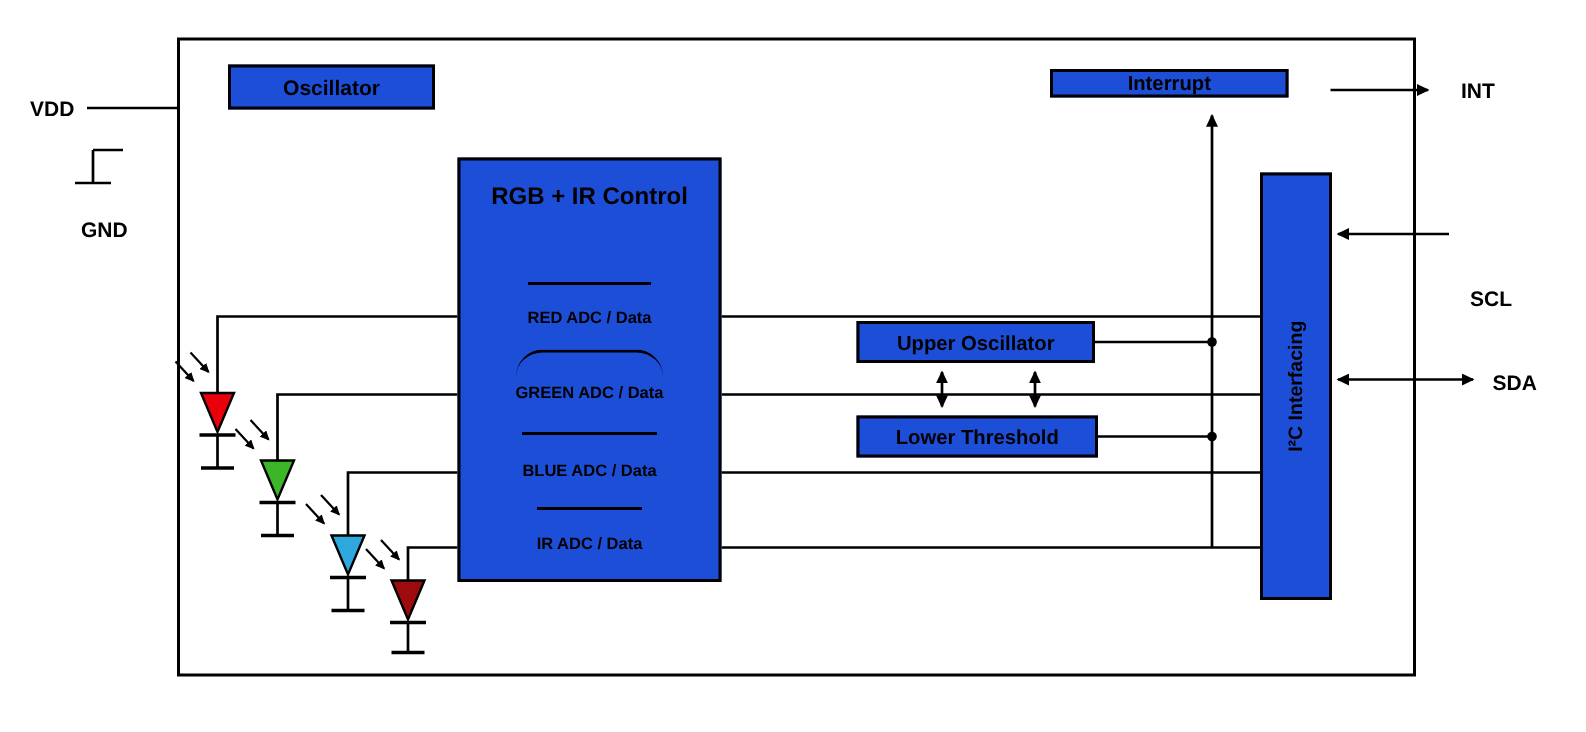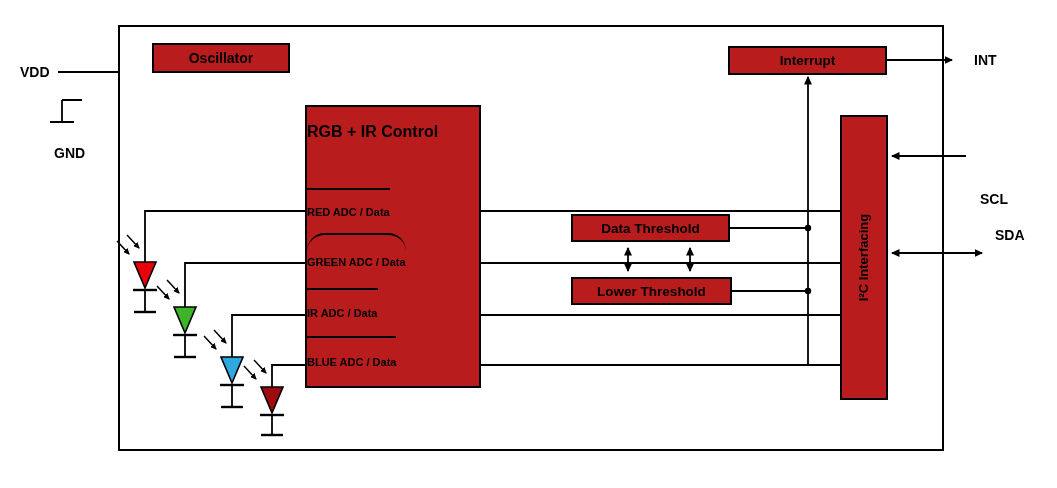--- a/index.html
+++ b/index.html
@@ -1,36 +1,36 @@
 <!DOCTYPE html>
 <html><head>
 <meta charset="utf-8">
 <style>
   html,body{margin:0;padding:0;background:#fff;}
   body{font-family:"Liberation Sans",sans-serif;color:#000;}
   .stage{position:relative;width:1057px;height:488px;background:#fff;overflow:hidden;}
   .wires{position:absolute;left:0;top:0;}
   .chip{position:absolute;left:118px;top:25px;width:822px;height:422px;border:2px solid #000;}
-  .box{position:absolute;background:#b91c1c;border:2px solid #000;display:flex;align-items:center;justify-content:center;font-weight:bold;box-sizing:border-box;}
+  .box{position:absolute;background:#1d4ed8;border:2px solid #000;display:flex;align-items:center;justify-content:center;font-weight:bold;box-sizing:border-box;}
   .osc{left:152px;top:43px;width:138px;height:30px;font-size:14px;}
-  .ctrl{left:305px;top:105px;width:176px;height:283px;flex-direction:column;align-items:flex-start;justify-content:flex-start;padding:0;}
+  .ctrl{left:305px;top:105px;width:176px;height:283px;flex-direction:column;align-items:center;justify-content:flex-start;padding:0;}
   .ctrl-header{flex:1;display:flex;align-items:center;justify-content:center;font-size:16px;font-weight:bold;}
   .ctrl-row{border-top:2px solid #000;display:flex;align-items:center;justify-content:center;font-size:11px;font-weight:bold;box-sizing:border-box;}
   .r1{height:45px;margin-top:32px;} .r2{height:55px;border-radius:18px;} .r3{height:50px;} .r4{height:48px;}
   .upper{left:571px;top:214px;width:159px;height:28px;font-size:13.5px;}
   .lower{left:571px;top:277px;width:161px;height:28px;font-size:13.5px;}
-  .intr{left:728px;top:46px;width:159px;height:29px;font-size:13.5px;}
+  .intr{left:700px;top:46px;width:159px;height:19px;font-size:13.5px;}
   .i2c{left:840px;top:115px;width:48px;height:285px;font-size:13px;}
   .i2c span{transform:rotate(-90deg);white-space:nowrap;}
   .pin{position:absolute;font-size:14px;font-weight:bold;line-height:16px;}
   .pin-vdd{left:20px;top:64px;}
   .pin-gnd{left:38px;top:145px;margin-left:16px;}
   .pin-int{left:974px;top:52px;}
   .pin-scl{left:980px;top:148px;margin-top:43px;}
-  .pin-sda{left:995px;top:227px;}
+  .pin-sda{left:995px;top:247px;}
 </style>
 </head>
 <body>
 
 <div class="stage">
 
   <div class="chip"></div>
 
   <svg class="wires" width="1057" height="488" viewBox="0 0 1057 488">
     <defs>
@@ -110,26 +110,26 @@
   </svg>
 
   <div class="box osc">
     <span>Oscillator</span>
   </div>
 
   <div class="box ctrl">
     <div class="ctrl-header">RGB + IR Control</div>
     <div class="ctrl-row r1">RED ADC / Data</div>
     <div class="ctrl-row r2">GREEN ADC / Data</div>
+    <div class="ctrl-row r3">BLUE ADC / Data</div>
     <div class="ctrl-row r4">IR ADC / Data</div>
-    <div class="ctrl-row r3">BLUE ADC / Data</div>
   </div>
 
   <div class="box upper">
-    <span>Data Threshold</span>
+    <span>Upper Oscillator</span>
   </div>
 
   <div class="box lower">
     <span>Lower Threshold</span>
   </div>
 
   <div class="box intr">
     <span>Interrupt</span>
   </div>
 

